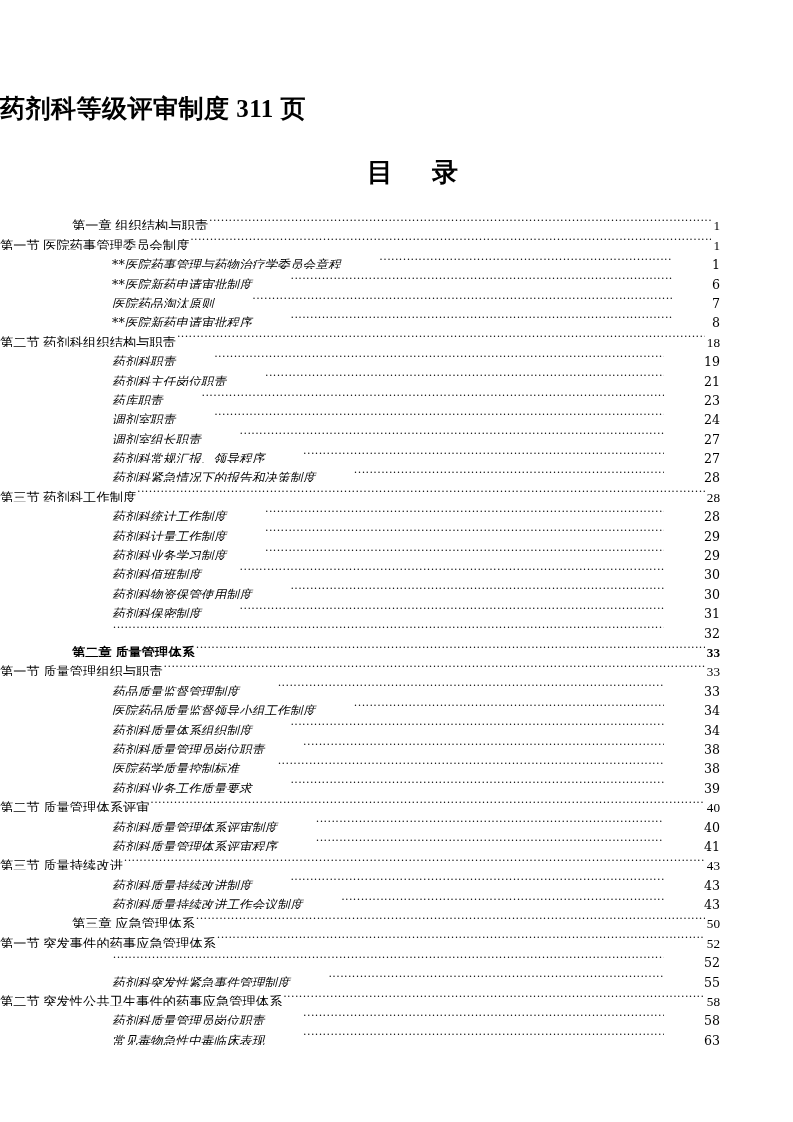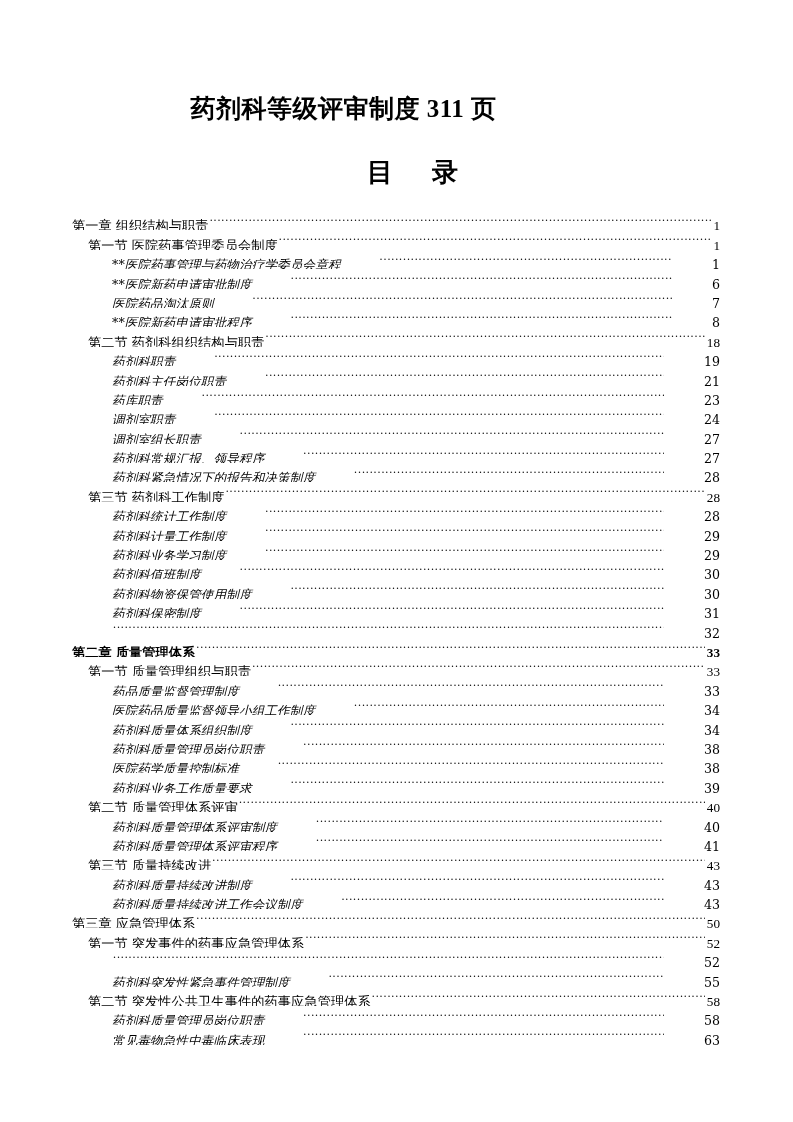--- a/index.html
+++ b/index.html
@@ -22,21 +22,20 @@
     height: 1122px;
     box-sizing: border-box;
   }
 
   
   .doc-title {
     position: absolute;
     top: 92px;
     left: 0;
     width: 687px;
-    text-align: center;
     font-size: 25px;
     font-weight: bold;
     letter-spacing: 0.5px;
     line-height: 34px;
     white-space: nowrap;
   }
 
   
   .toc-heading {
     position: absolute;
@@ -97,35 +96,35 @@
 
   .toc-page {
     flex: 0 0 auto;
     font-size: 13.2px;
     text-align: right;
     padding-left: 1px;
   }
 
   
   .lvl-1 { padding-left: 72px; }
-  .lvl-2 { padding-left: 88px; }
+  .lvl-2 { }
   .lvl-3 { padding-left: 112px; gap: 38px; }
 
   
   .lvl-3 .toc-label,
   .lvl-3 .toc-page {
     font-family: "DejaVu Serif", "Liberation Serif", serif;
     font-size: 12.6px;
     font-style: italic;
   }
   .lvl-3 .toc-page { font-style: normal; }
 
   .lvl-1 .toc-label,
   .lvl-2 .toc-label {
-    font-family: Liberation Sans, sans-serif;
+    font-family: Liberation Serif, serif;
     text-align: right;
   }
 
   .bold .toc-label,
   .bold .toc-page {
     font-weight: bold;
   }
 </style>
 </head>
 <body>

